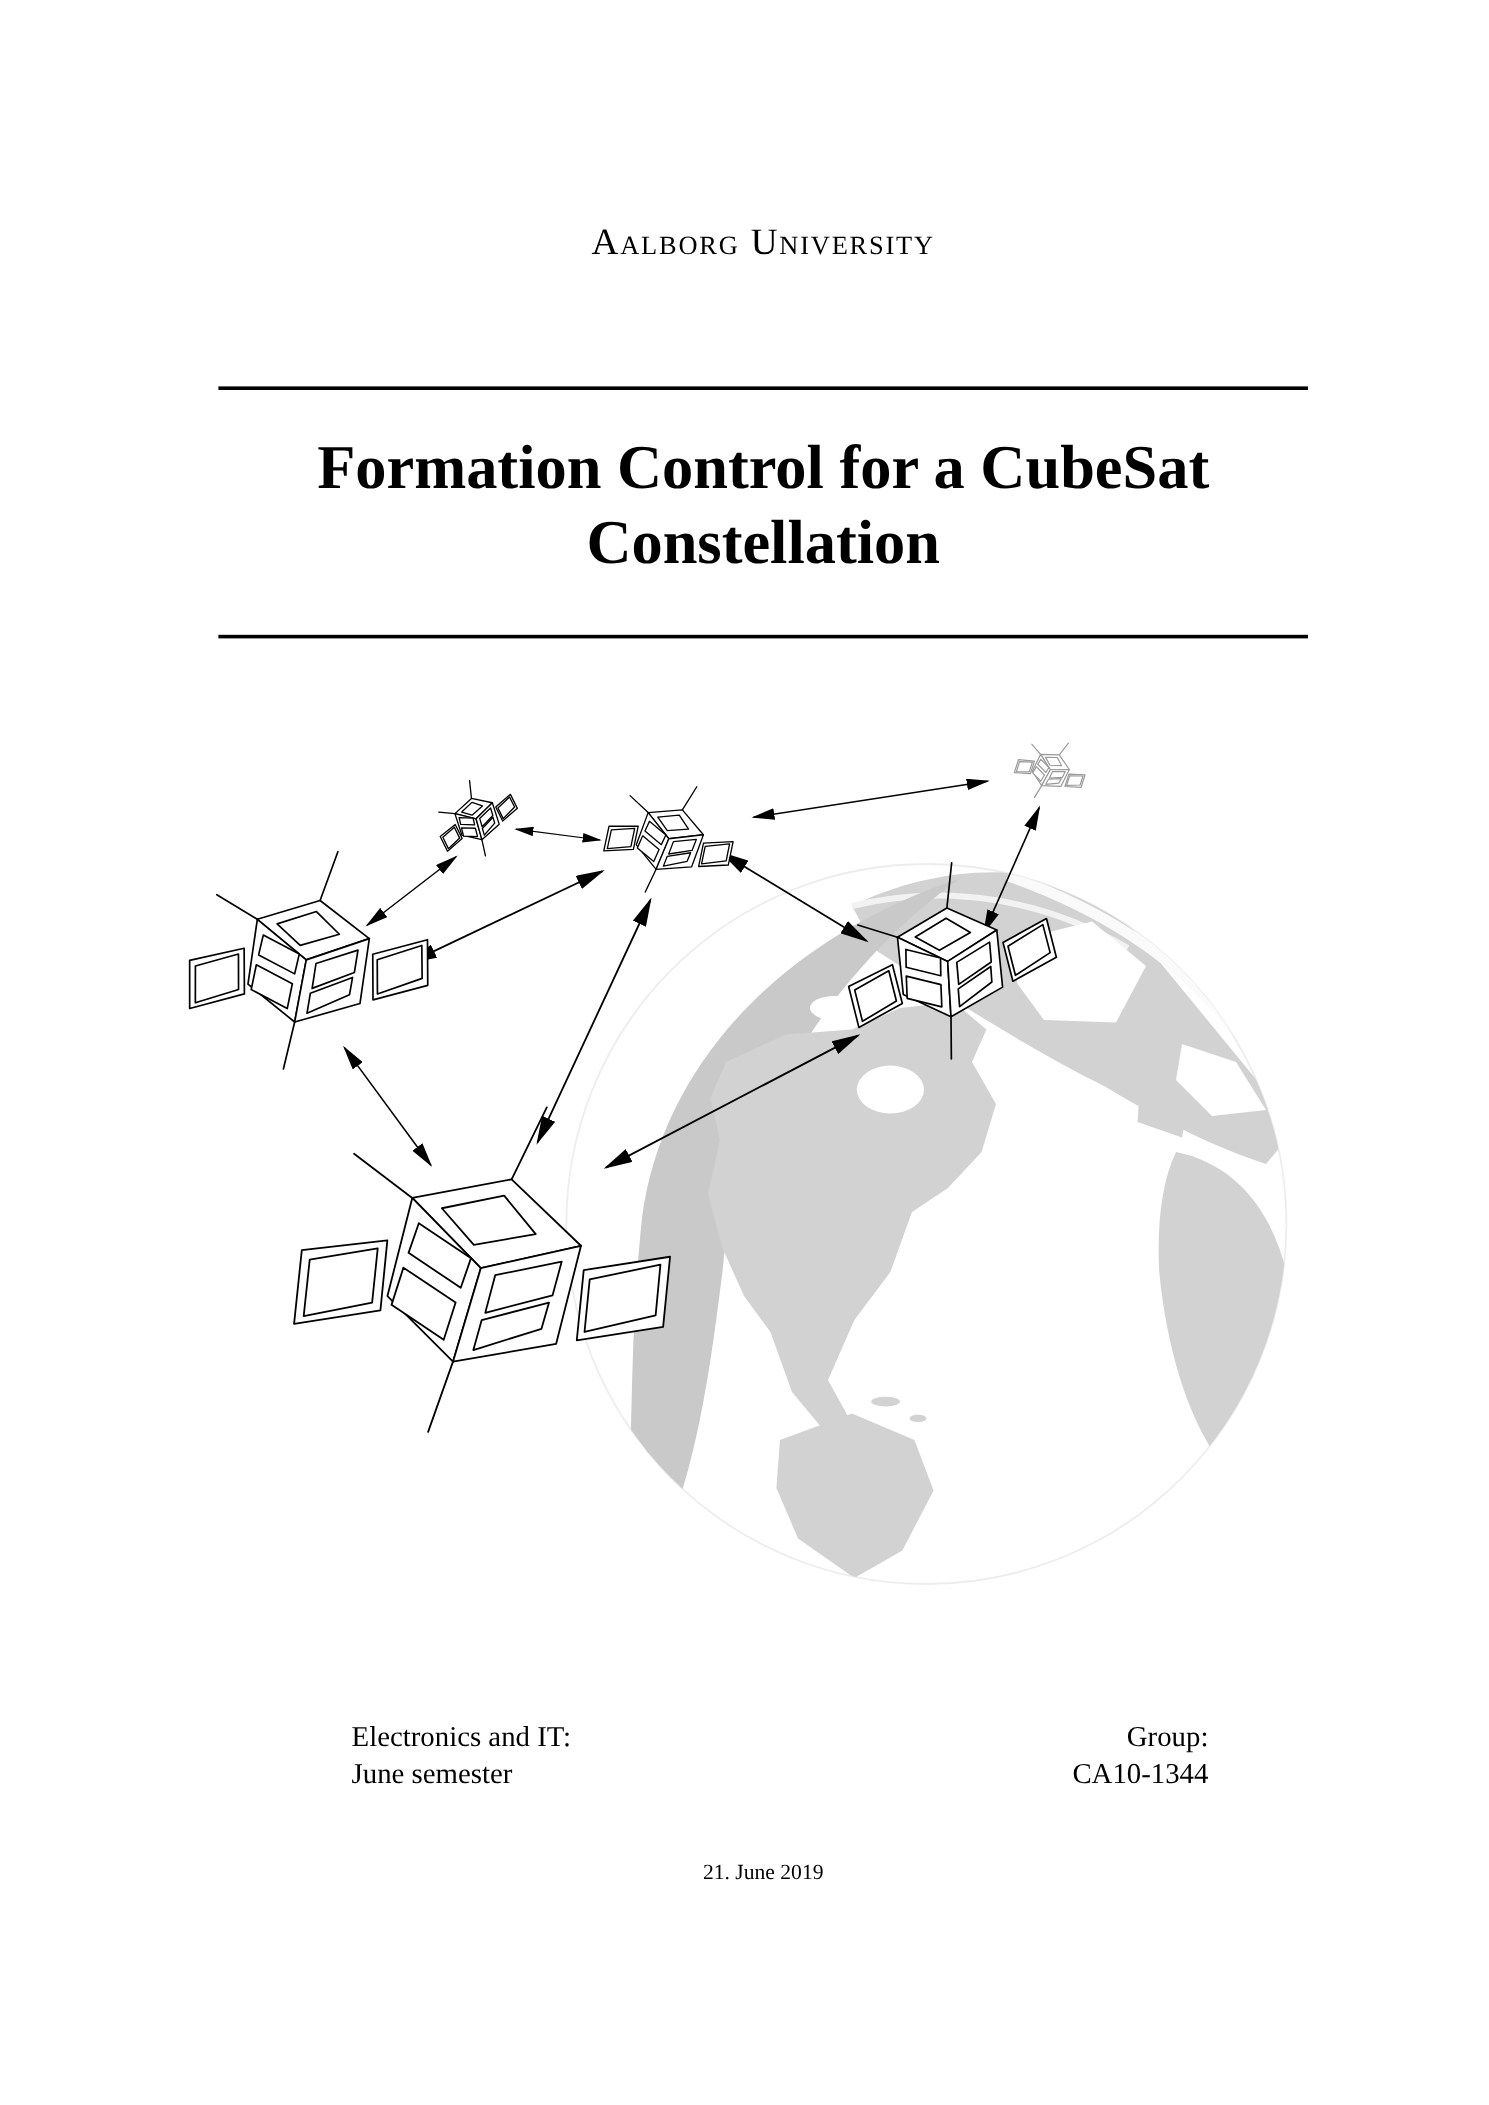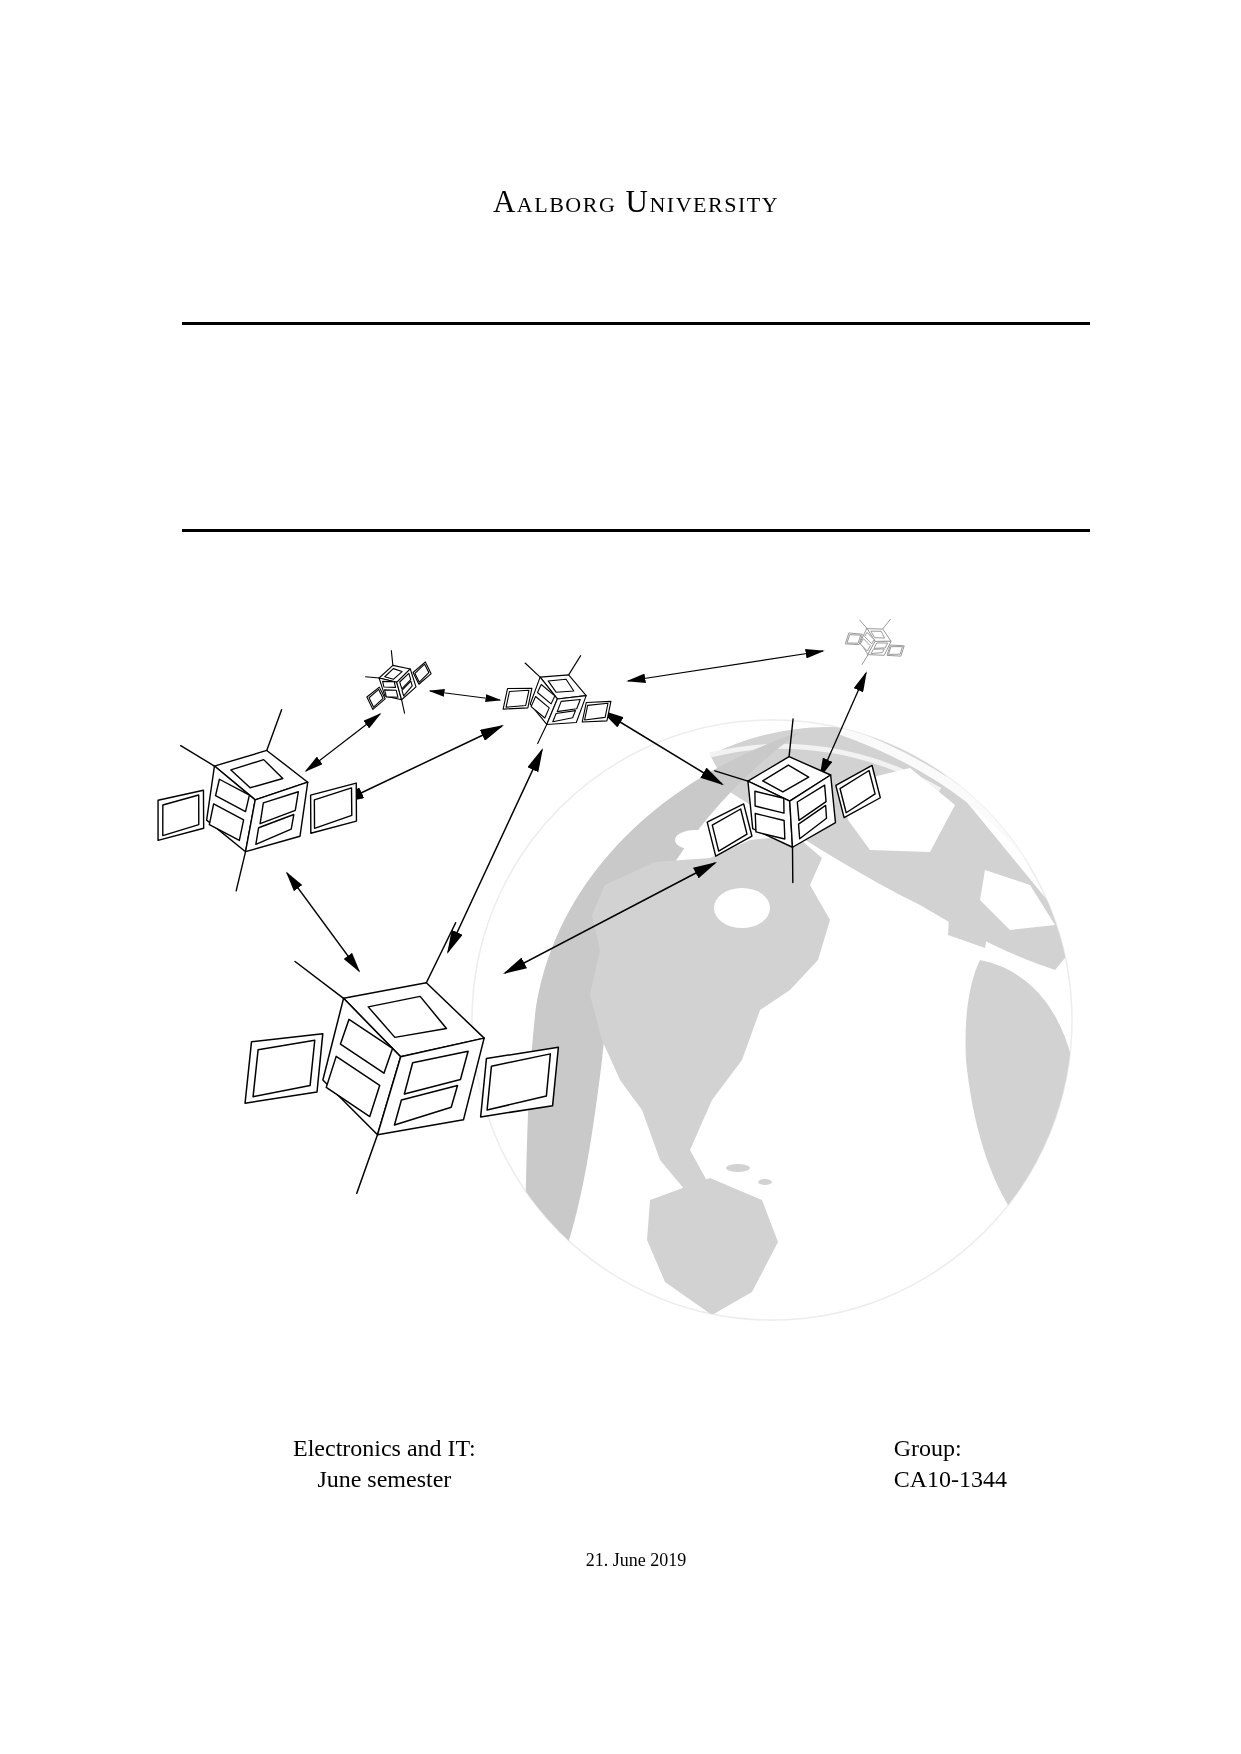--- a/index.html
+++ b/index.html
@@ -37,44 +37,48 @@
   }
   .illustration{
     position:absolute;
     top:540px; left:150px;
     width:950px; height:790px;
   }
   .footer-left{
     position:absolute;
     top:1433px; left:293px;
     font-size:24px; line-height:31px;
-    text-align:center;
+    text-align:left;
   }
   .footer-right{
     position:absolute;
     top:1433px; right:234px;
     font-size:24px; line-height:31px;
-    text-align:left;
+    text-align:right;
   }
   .date-line{
     position:absolute;
     top:1550px; left:182px; width:908px;
     text-align:center;
     font-size:18px;
   }
 </style>
 </head>
 <body>
 
 <div class="page">
 
   <div class="university">Aalborg University</div>
 
   <div class="rule rule-top"></div>
 
+  <div class="title">
+    <div>Formation Control for a CubeSat</div>
+    <div>Constellation</div>
+  </div>
 
   <div class="rule rule-bottom"></div>
 
   <svg class="illustration" viewBox="0 0 950 790" xmlns="http://www.w3.org/2000/svg">
     <defs>
       <clipPath id="globeClip">
           <circle cx="622" cy="480" r="300"></circle>
         </clipPath>
       <marker id="ah" viewBox="0 0 16 8" refX="14.5" refY="4" markerWidth="16" markerHeight="8" orient="auto-start-reverse">
         <path d="M0,0 L16,4 L0,8 Z" fill="#000"></path>

